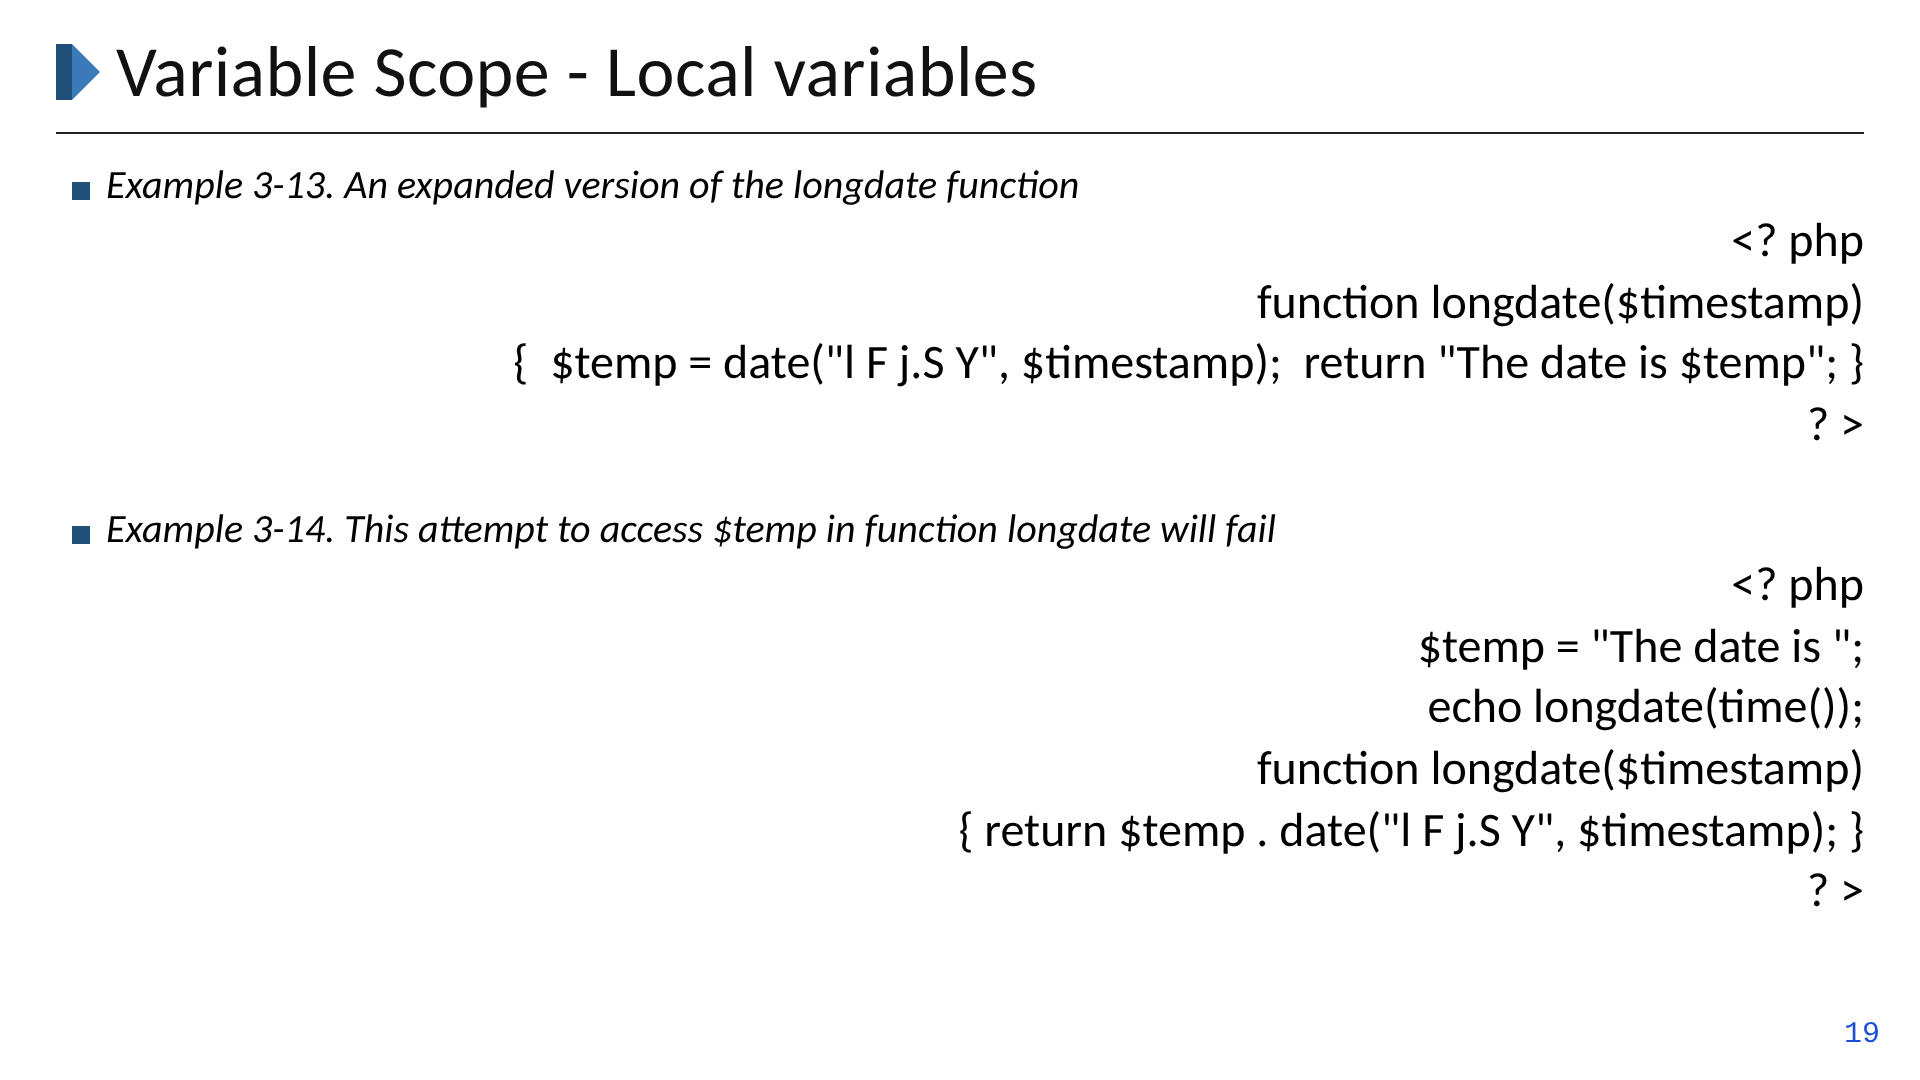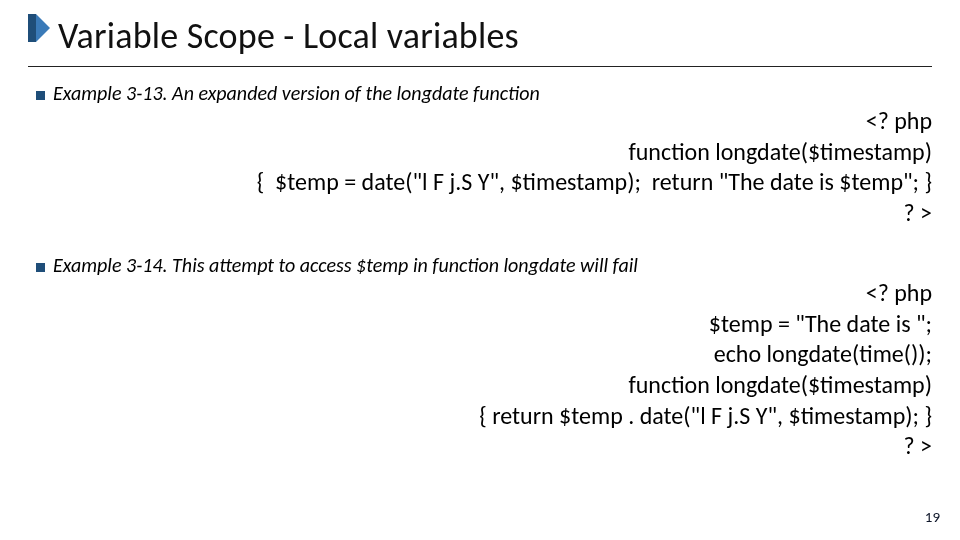--- a/index.html
+++ b/index.html
@@ -1,30 +1,30 @@
 <!DOCTYPE html>
 <html><head>
 <meta charset="utf-8">
 <style>
   * { margin: 0; padding: 0; box-sizing: border-box; }
   html, body { width: 960px; height: 540px; background: #fff; font-family: "Calibri", "Segoe UI", Arial, sans-serif; color: #000; }
   .slide { position: relative; width: 960px; height: 540px; padding: 14px 28px 10px 28px; }
-  .title-row { display: flex; align-items: flex-start; gap: 8px; margin-bottom: 6px; }
+  .title-row { display: flex; align-items: center; gap: 8px; margin-bottom: 6px; }
   .title-bullet { width: 22px; height: 28px; }
   .title { font-size: 36px; font-weight: 400; color: #111; letter-spacing: 0.2px; }
   .hr { border: none; border-top: 1.5px solid #222; margin-top: 8px; margin-bottom: 14px; }
   .content { padding-left: 8px; }
   .ex { margin-bottom: 24px; }
   .ex-head { display: flex; align-items: flex-start; gap: 8px; font-style: italic; font-size: 20px; line-height: 1.25; }
   .sq { display: inline-block; width: 9px; height: 9px; background: #1f4e79; margin-top: 10px; flex: 0 0 auto; }
   .ex-title { font-style: italic; }
   .code { font-style: normal; font-size: 24px; line-height: 1.28; padding-left: 48px; }
   .code .line { white-space: pre; text-align: right; }
   .code .indent2 { padding-left: 48px; }
-  .pagenum { position: absolute; right: 20px; bottom: 14px; font-size: 15px; color: #0f172a; }
+  .pagenum { position: absolute; right: 20px; bottom: 14px; font-size: 15px; color: #1d4ed8; font-family: Liberation Mono, monospace; }
 </style>
 </head>
 <body>
 
 <div class="slide">
 
   <div class="title-row">
     <svg class="title-bullet" viewBox="0 0 22 28">
       <rect x="0" y="0" width="8" height="28" fill="#1f4e79"></rect>
       <polygon points="8,0 22,14 8,28" fill="#3a7ab8"></polygon>

